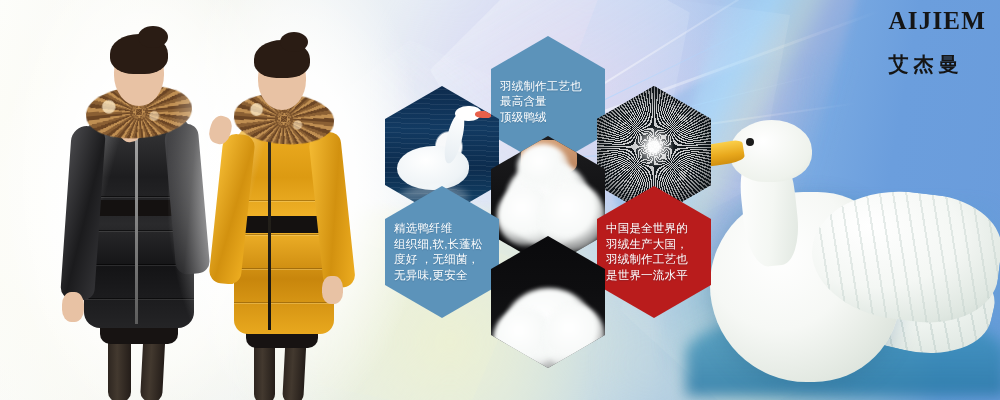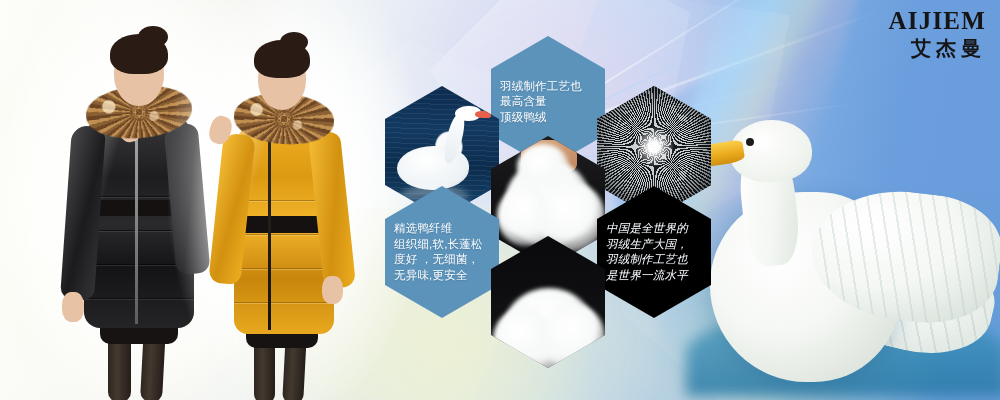--- a/index.html
+++ b/index.html
@@ -282,34 +282,34 @@
     border-radius:50%;
     background:radial-gradient(circle at 42% 36%, #ffffff 0%, #f7f9f8 48%, rgba(245,248,247,.5) 74%, rgba(255,255,255,0) 100%);
     filter:blur(2.2px);
   }
 
   .px-pile {
     background:linear-gradient(180deg,#0a0a0c 0%,#0e0e10 42%,#17171a 100%);
   }
 
   .hx-solid-dk { background:#5c93ba; }
-  .hx-solid-lt { background:#000000;font-style:italic; }
+  .hx-solid-lt { background:#b91c1c; }
 
   
   #logo {
     position:absolute; right:14px; top:8px;
-    text-align:right; line-height:1;
+    text-align:left; line-height:1;
   }
   #logo .lat {
     font-family:"Liberation Serif", serif;
     font-weight:700; font-size:25px; letter-spacing:1.2px;
     color:#151515;
   }
   #logo .cjk {
-    margin-top:5px;
+    margin-top:21px;
     font-family:"Liberation Sans", sans-serif;
     font-weight:700; font-size:20px; letter-spacing:5px;
     color:#151515;
   }
 </style>
 </head>
 <body>
 
 <div id="banner">
 

